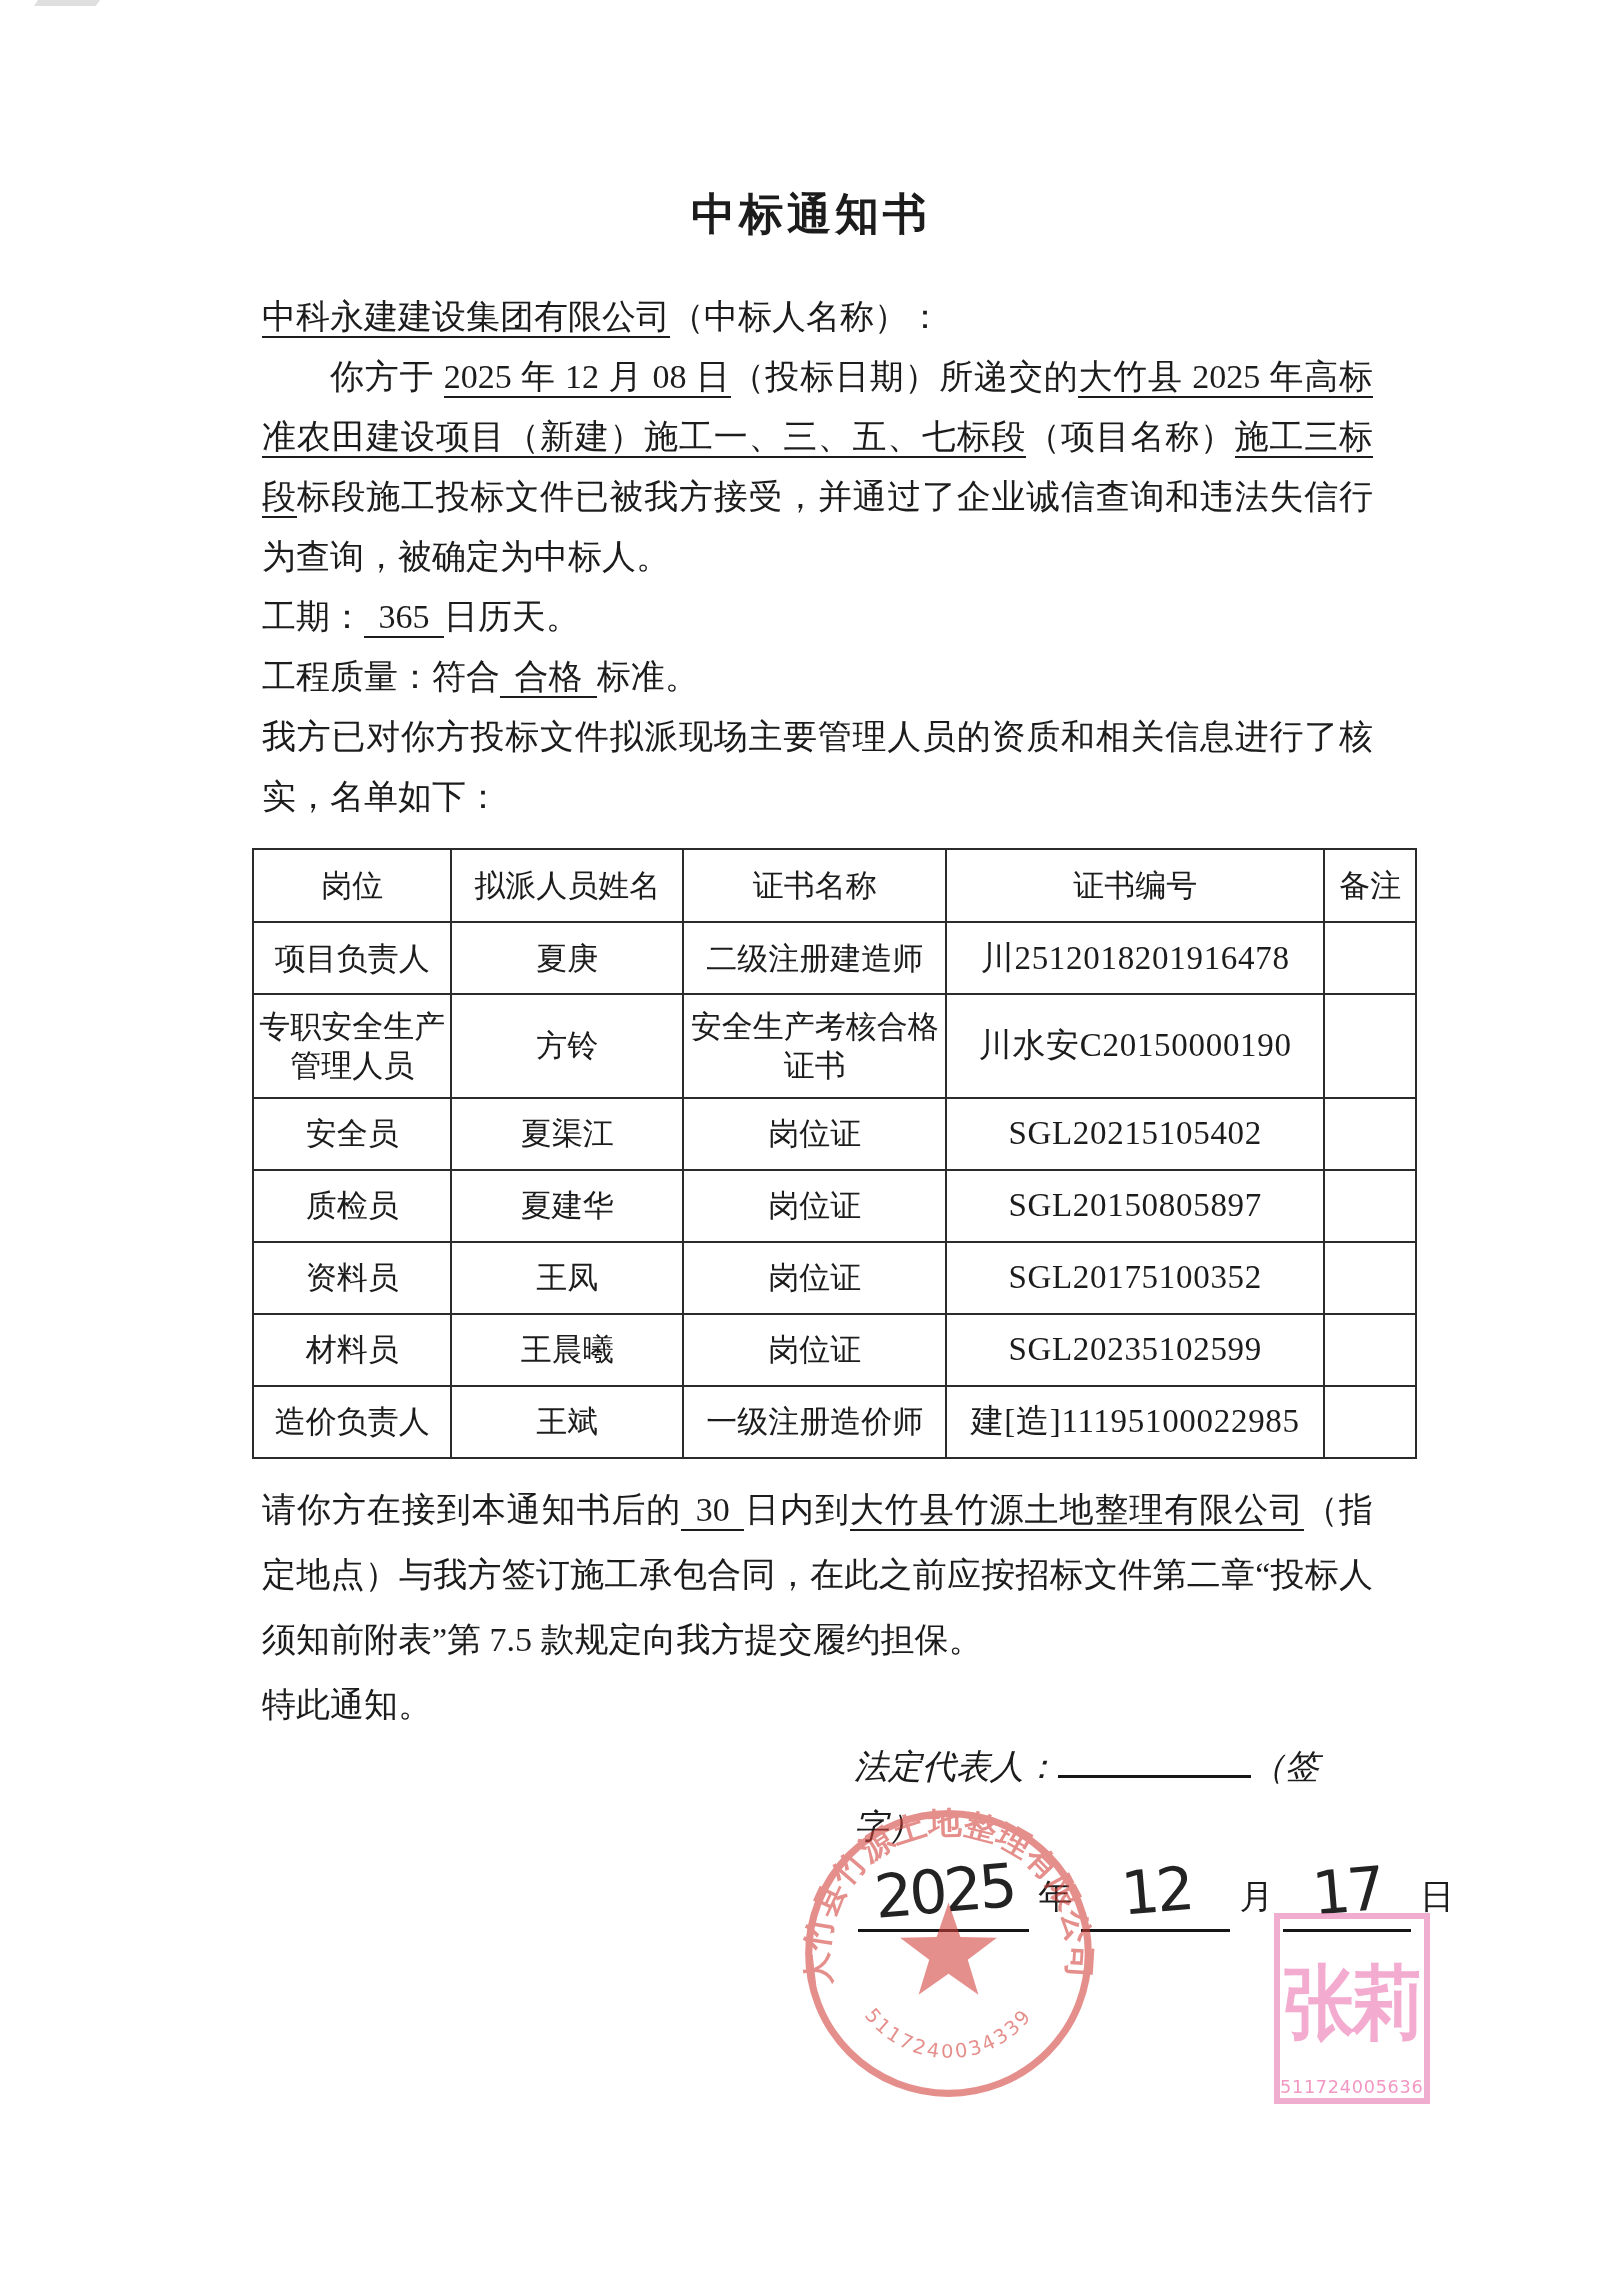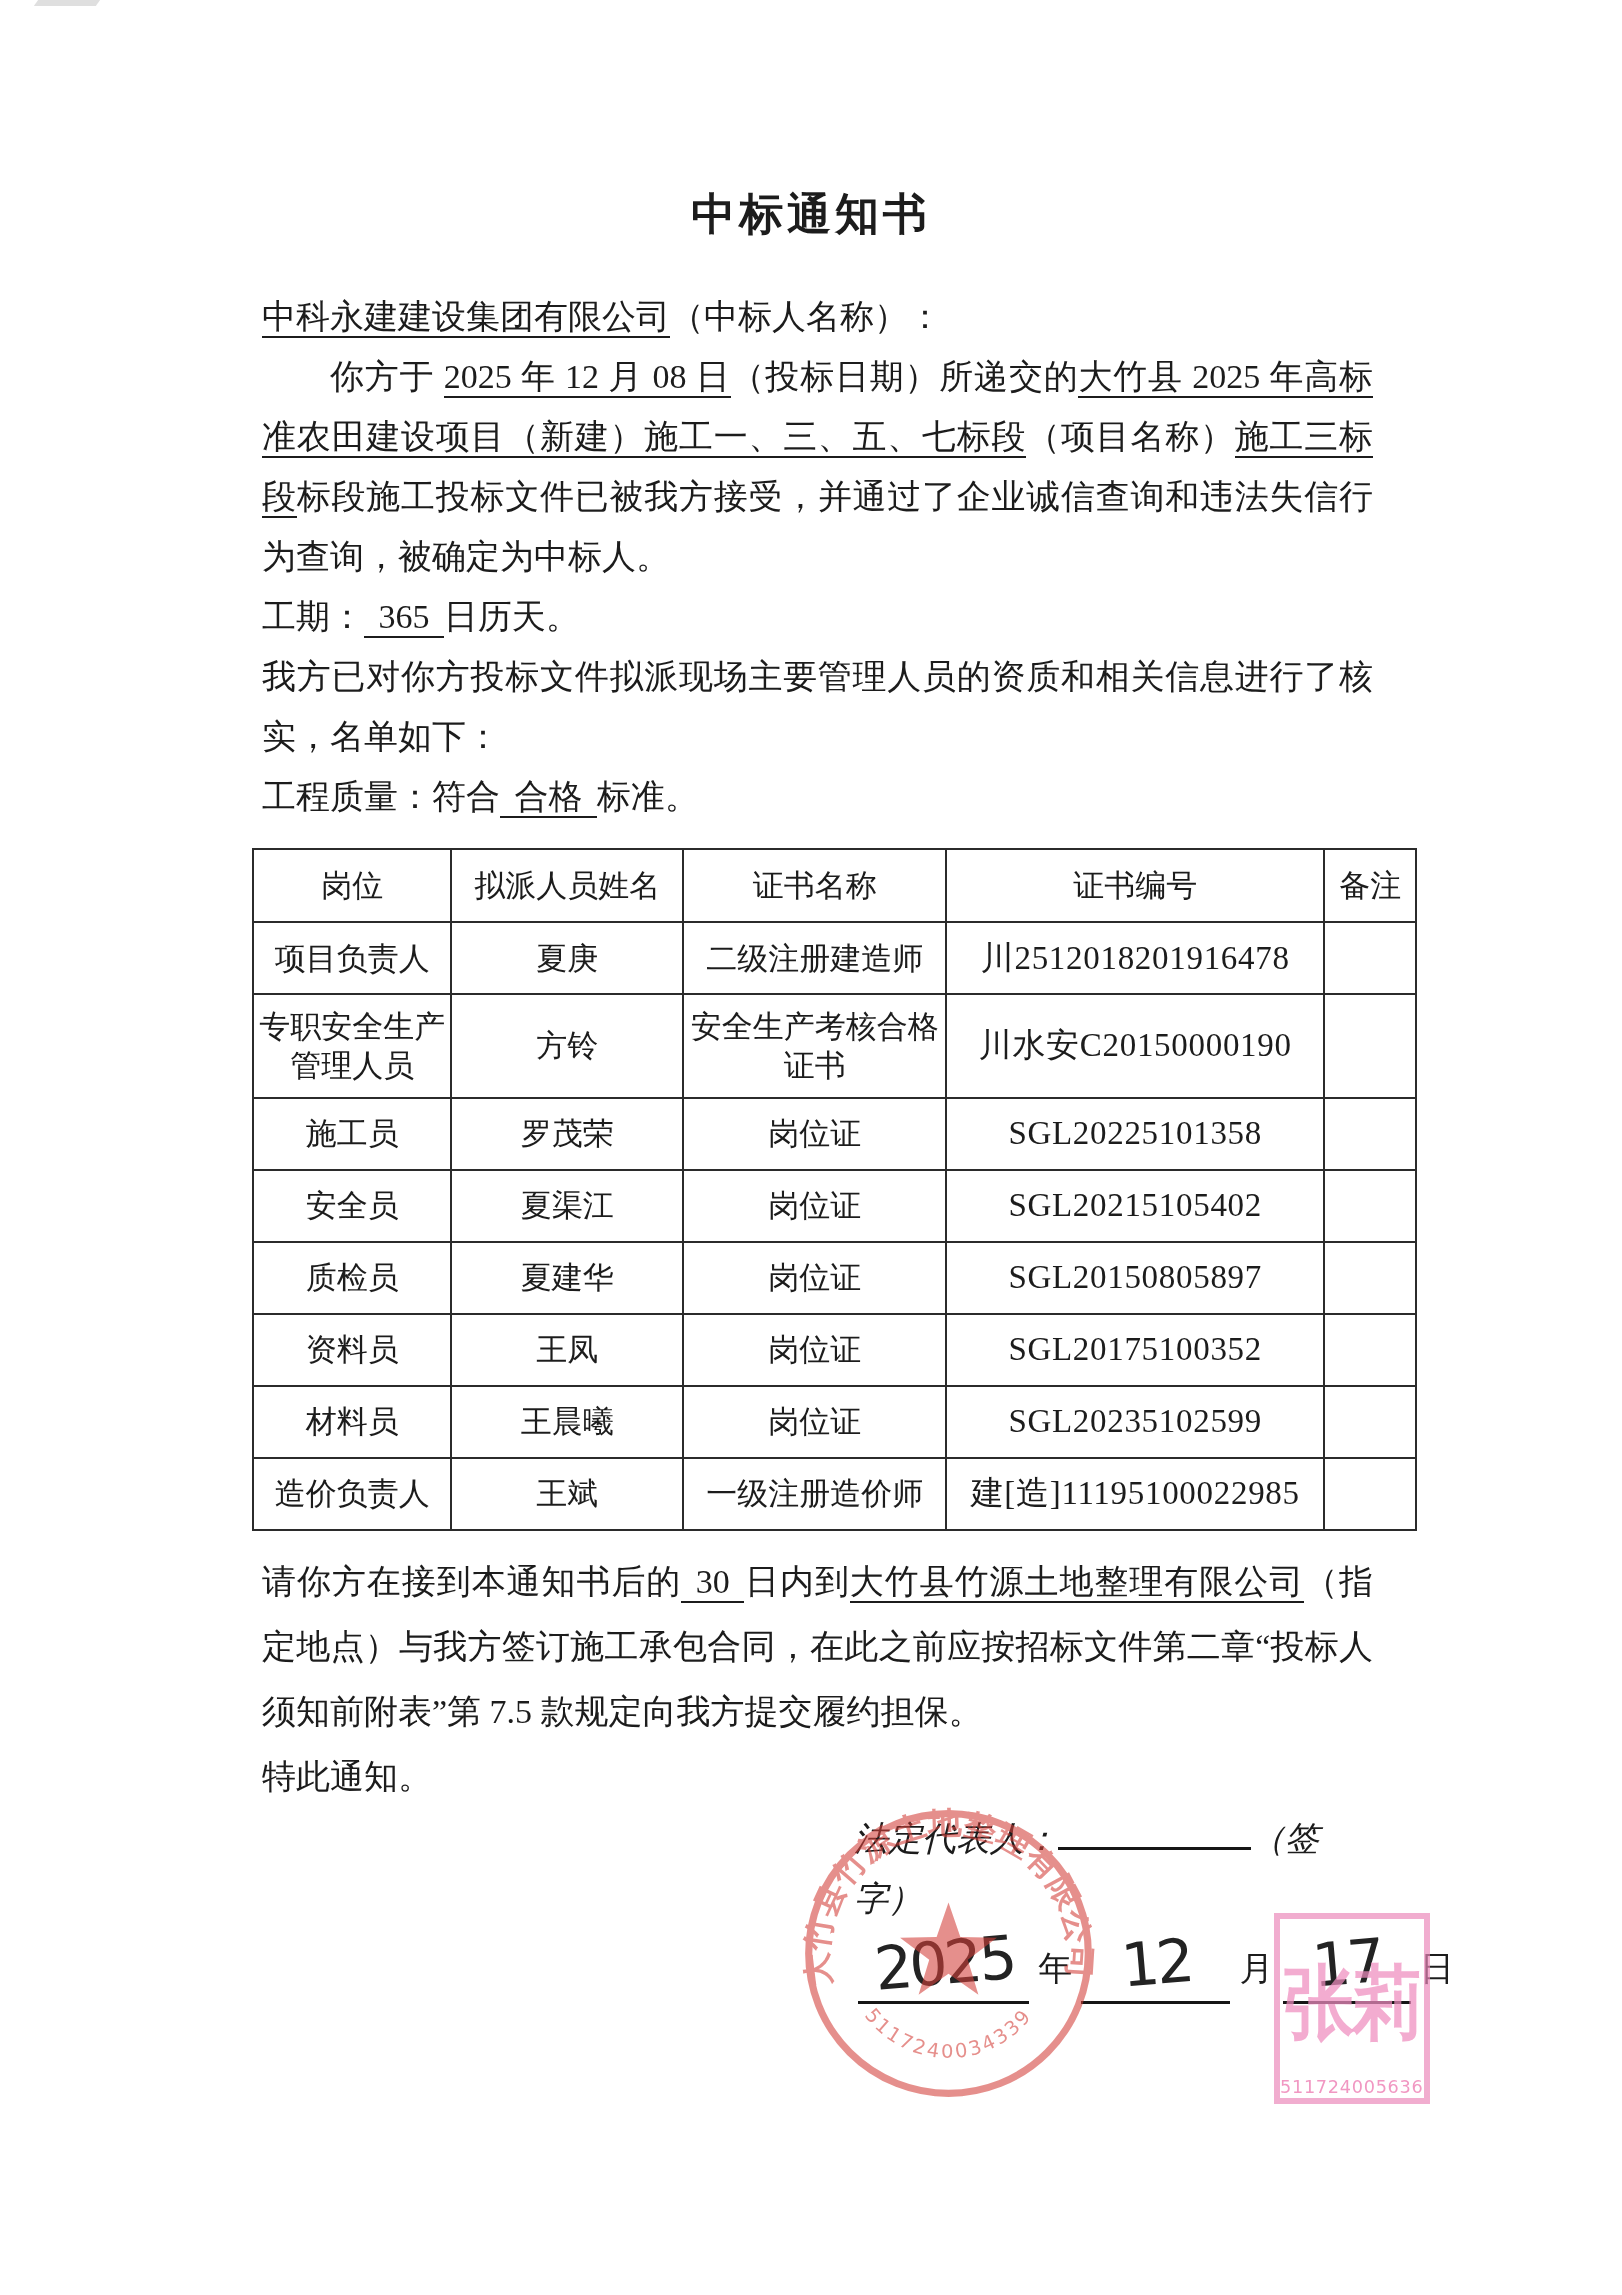--- a/index.html
+++ b/index.html
@@ -108,23 +108,23 @@
 
   <div class="content">
     <div class="bodyblock">
       <p><span class="u">中科永建建设集团有限公司</span><span>（中标人名称）：</span></p>
 
       <p class="indent"><span>你方于 </span><span class="u">2025 年 12 月 08 日</span><span>（投标日期）所递交的</span><span class="u">大竹县 2025 年高标准农田建设项目（新建）施工一、三、五、七标段</span><span>（项目名称）</span><span class="u">施工三标段</span><span>标段施工投标文件已被我方接受，并通过了企业诚信查询和违法失信行为查询，被确定为中标人。</span></p>
 
 
       <p><span>工期：</span><span class="uv">365</span><span>日历天。</span></p>
 
+      <p><span>工程质量：符合</span><span class="uv">合格</span><span>标准。</span></p>
+
       <p>我方已对你方投标文件拟派现场主要管理人员的资质和相关信息进行了核实，名单如下：</p>
-
-      <p><span>工程质量：符合</span><span class="uv">合格</span><span>标准。</span></p>
     </div>
 
     <table class="personnel">
       <colgroup>
         <col style="width:198px">
           <col style="width:232px">
           <col style="width:263px">
           <col style="width:378px">
           <col style="width:92px">
       </colgroup>
@@ -146,27 +146,20 @@
             <td></td>
           </tr>
           <tr>
             <td>专职安全生产管理人员</td>
             <td>方铃</td>
             <td>安全生产考核合格证书</td>
             <td class="num">川水安C20150000190</td>
             <td></td>
           </tr>
           <tr>
-            <td>施工员</td>
-            <td>罗茂荣</td>
-            <td>岗位证</td>
-            <td class="num">SGL20225101358</td>
-            <td></td>
-          </tr>
-          <tr>
             <td>安全员</td>
             <td>夏渠江</td>
             <td>岗位证</td>
             <td class="num">SGL20215105402</td>
             <td></td>
           </tr>
           <tr>
             <td>质检员</td>
             <td>夏建华</td>
             <td>岗位证</td>

